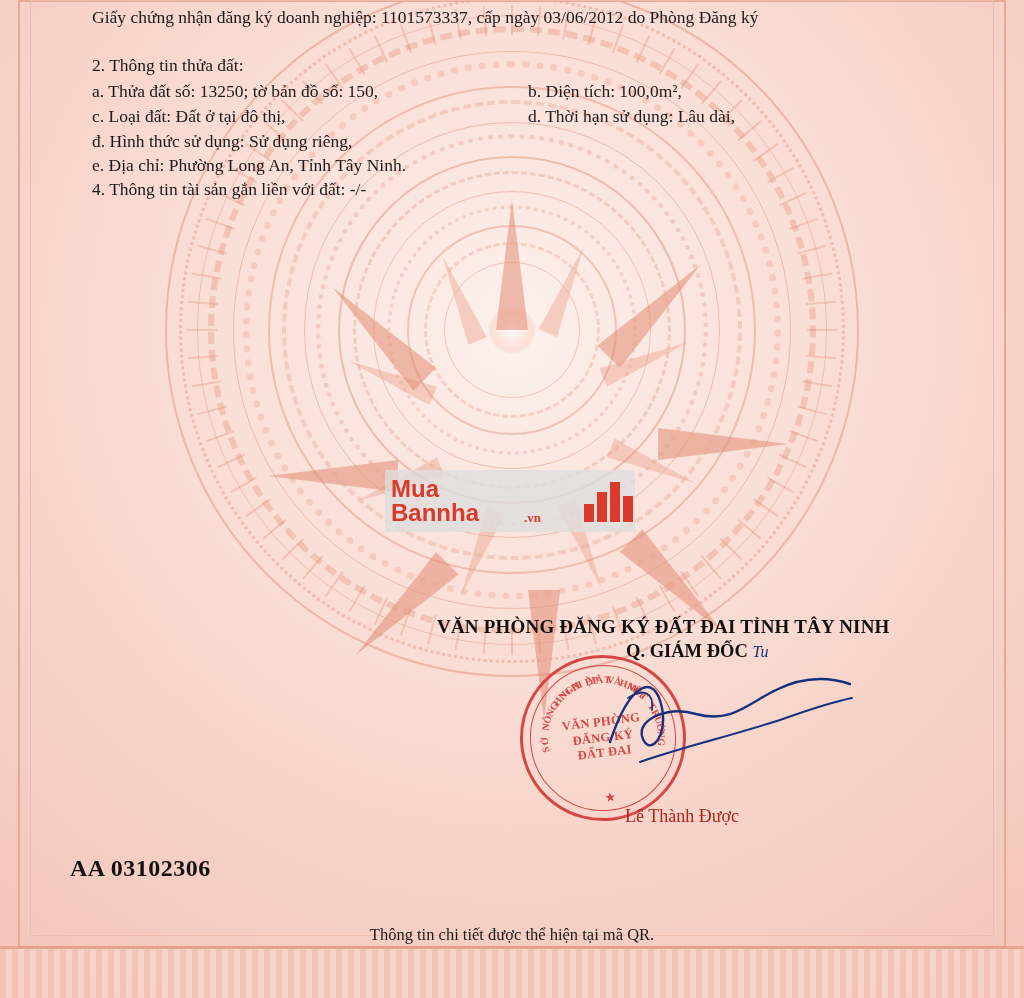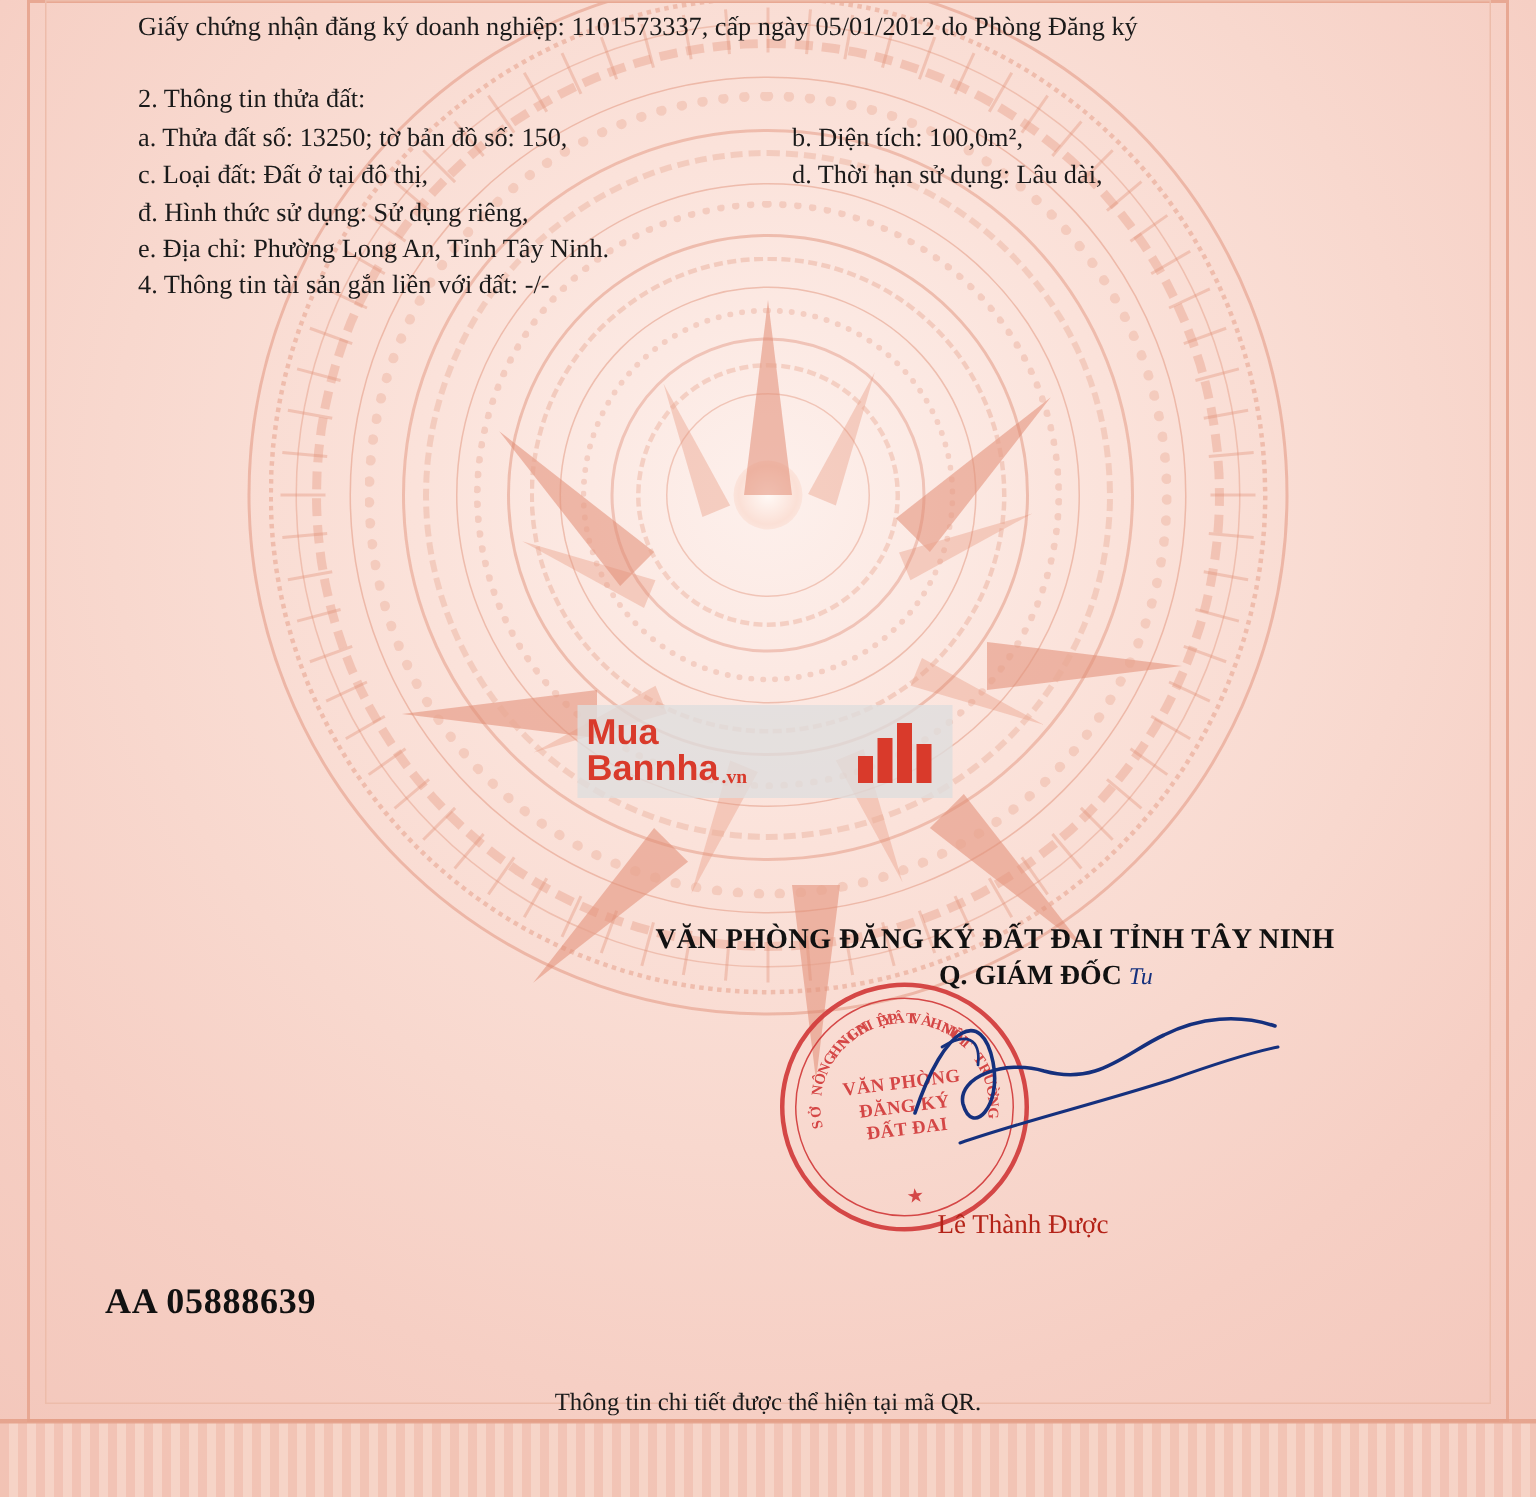--- a/index.html
+++ b/index.html
@@ -243,20 +243,21 @@
     position: absolute;
     left: 385px;
     top: 470px;
     width: 250px;
     height: 62px;
     background: rgba(222,222,222,0.78);
     display: flex;
     align-items: center;
     padding-left: 6px;
     box-sizing: border-box;
+    gap: 43px;
   }
   .wm-text {
     font-family: "Liberation Sans", sans-serif;
     font-weight: 700;
     font-size: 24px;
     line-height: 1.02;
     color: #d93a2b;
   }
   .wm-vn {
     font-size: 13px;
@@ -416,21 +417,21 @@
       <div style="position: absolute; left: 50%; top: 50%; width: 2px; height: 30px; margin-left: -1px; background: rgba(224, 140, 116, 0.35); transform-origin: 50% 0px; transform: rotate(350deg) translateY(-325px);"></div>
       <div style="position: absolute; left: 50%; top: 50%; width: 2px; height: 30px; margin-left: -1px; background: rgba(224, 140, 116, 0.35); transform-origin: 50% 0px; transform: rotate(355deg) translateY(-325px);"></div>
     </div>
 
   <div class="bg-border-outer"></div>
   <div class="bg-border-inner"></div>
   <div class="bottom-band"></div>
 
   <div class="content">
 
-    <div class="txt line-head1">Giấy chứng nhận đăng ký doanh nghiệp: 1101573337, cấp ngày 05/01/2012 do Phòng Đăng ký</div>
+    <div class="txt line-head1">Giấy chứng nhận đăng ký doanh nghiệp: 1101573337, cấp ngày 03/06/2012 do Phòng Đăng ký</div>
 
     <div class="txt bold sec2">2. Thông tin thửa đất:</div>
 
     <div class="txt l-a">a. Thửa đất số: 13250; tờ bản đồ số: 150,</div>
     <div class="txt l-b">b. Diện tích: 100,0m²,</div>
     <div class="txt l-c">c. Loại đất: Đất ở tại đô thị,</div>
     <div class="txt l-d">d. Thời hạn sử dụng: Lâu dài,</div>
     <div class="txt l-dd">đ. Hình thức sử dụng: Sử dụng riêng,</div>
     <div class="txt l-e">e. Địa chỉ: Phường Long An, Tỉnh Tây Ninh.</div>
 
@@ -511,17 +512,17 @@
     </div>
 
     <svg class="sig-scribble" viewBox="0 0 260 130">
       <path d="M10 80 C 30 20, 55 10, 62 46 C 68 76, 48 96, 42 74 C 38 56, 70 44, 96 52 C 132 62, 150 40, 176 28 C 200 16, 226 14, 250 22" fill="none" stroke="#15307d" stroke-width="2.4" stroke-linecap="round"></path>
       <path d="M40 100 C 80 86, 130 74, 180 58 C 208 48, 232 40, 252 36" fill="none" stroke="#15307d" stroke-width="2" stroke-linecap="round"></path>
       <path d="M28 36 C 44 26, 54 30, 52 48" fill="none" stroke="#15307d" stroke-width="1.8" stroke-linecap="round"></path>
     </svg>
 
     <div class="signer-name">Lê Thành Được</div>
 
-    <div class="serial">AA 05888639</div>
+    <div class="serial">AA 03102306</div>
 
     <div class="footnote">Thông tin chi tiết được thể hiện tại mã QR.</div>
   </div>
 </div>
 
 </body></html>

